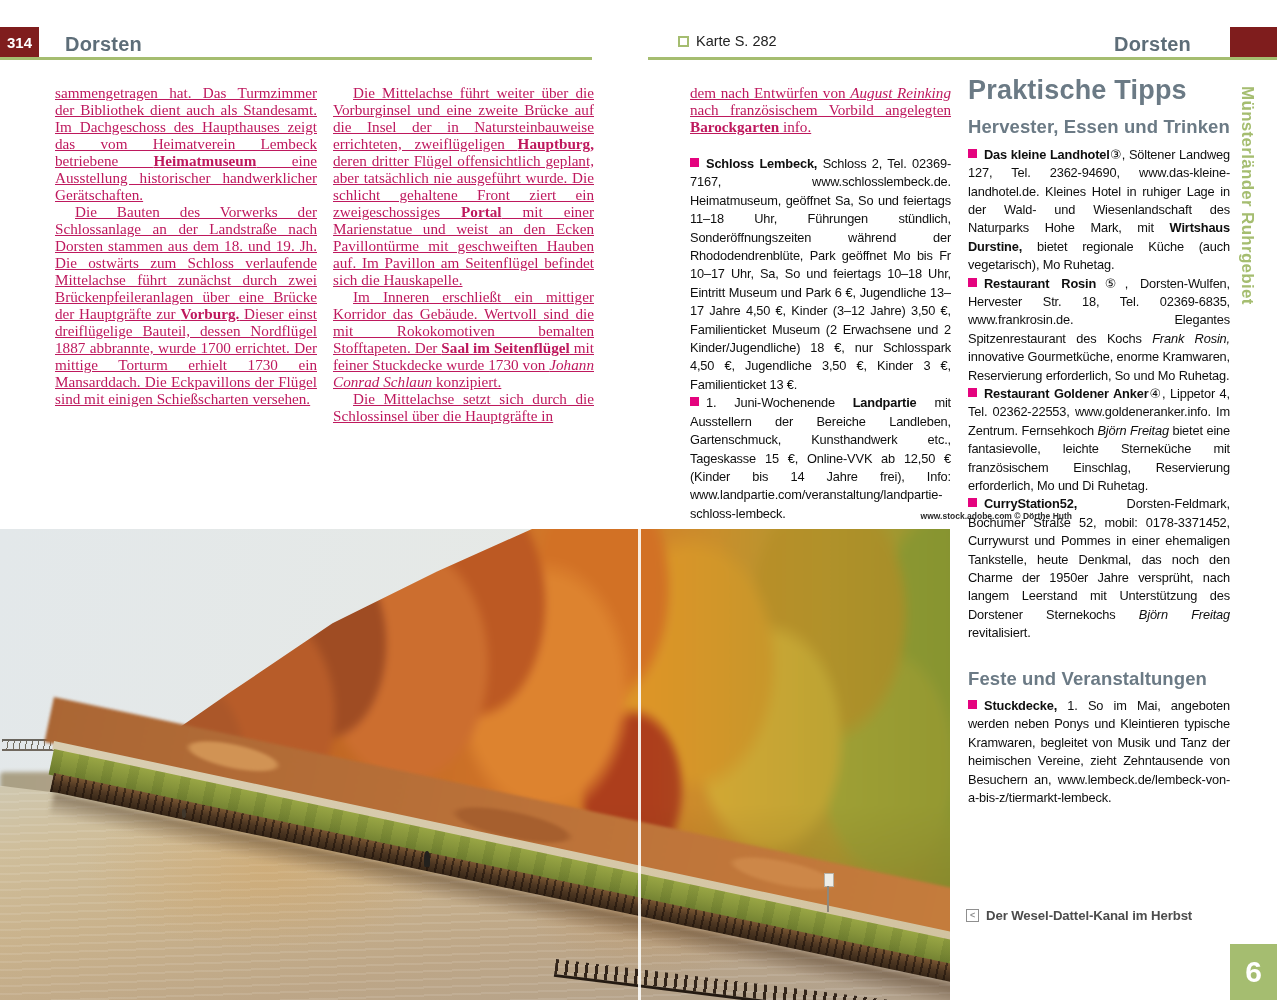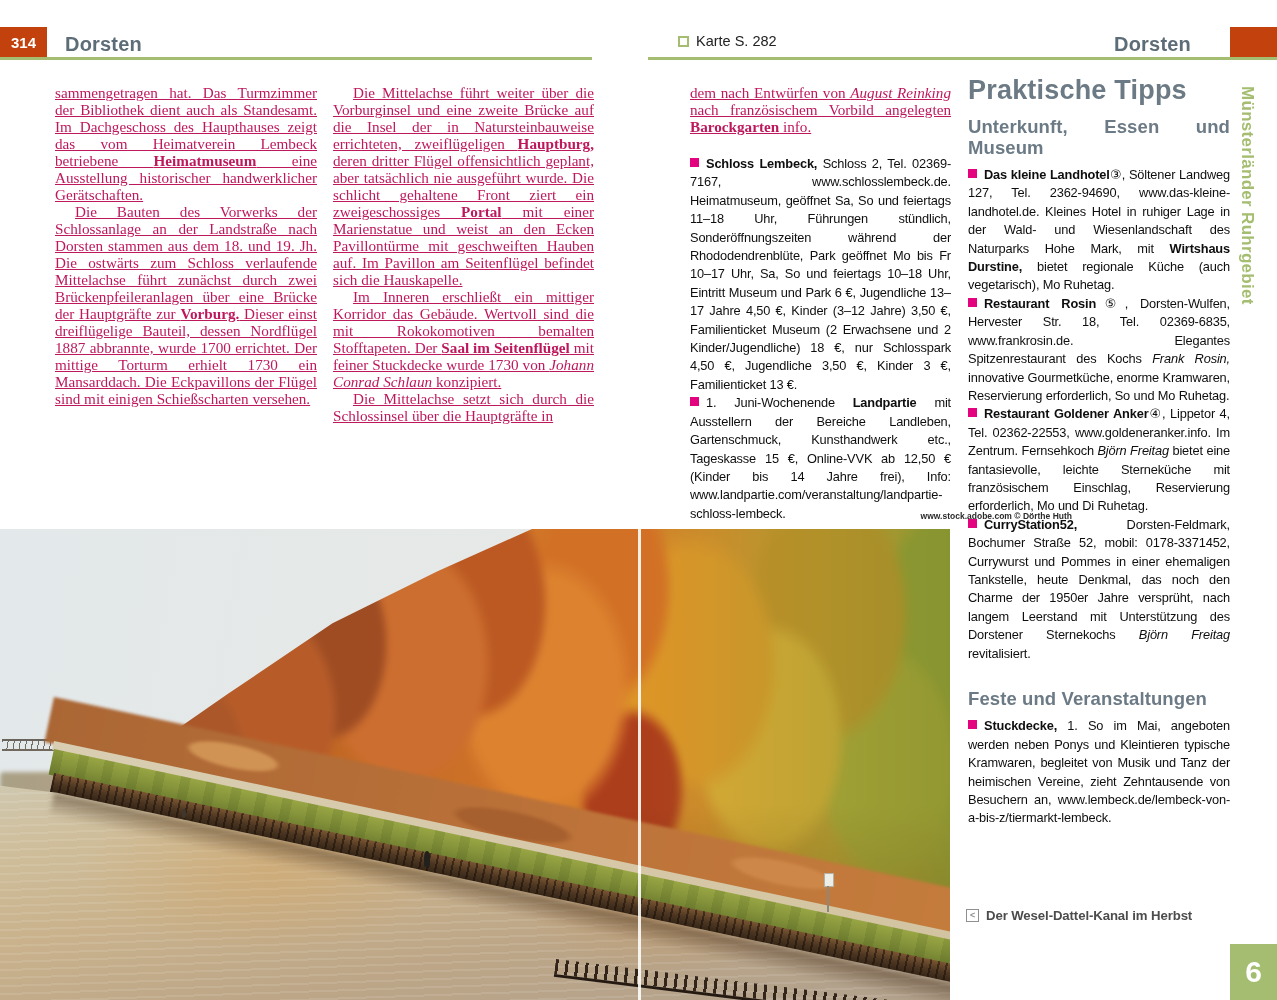--- a/index.html
+++ b/index.html
@@ -1,20 +1,20 @@
 <!DOCTYPE html>
 <html lang="de"><head>
 <meta charset="utf-8">
 <style>
   html,body{margin:0;padding:0;background:#fff;}
   .page{position:relative;width:1277px;height:1000px;background:#fff;overflow:hidden;
         font-family:"Liberation Sans","DejaVu Sans",sans-serif;color:#1b1b1b;}
 
   
-  .pagebox{position:absolute;width:47px;height:31px;background:#c2410c;color:#fff;
+  .pagebox{position:absolute;width:39px;height:31px;background:#7f1d1d;color:#fff;
            display:flex;align-items:center;justify-content:center;
            font-weight:bold;font-size:15px;}
   .pagebox.left{left:0;top:27px;}
   .pagebox.right{left:1230px;top:27px;padding-left:43px;}
   .hdr-label{position:absolute;top:33px;font-weight:bold;font-size:20px;color:#5d6d78;letter-spacing:.2px;}
   .hdr-label.left{left:65px;}
   .hdr-label.right{right:86px;}
   .rule{position:absolute;top:57px;height:3px;background:#a5bd70;}
   .rule.left{left:0;width:592px;}
   .rule.right{left:648px;width:629px;}
@@ -163,21 +163,21 @@
       <p><span>dem nach Entwürfen von </span><span class="i">August Reinking</span><span> nach französischem Vorbild angelegten </span><span class="b">Barockgarten</span><span> info.</span></p>
     </div>
     <div class="listings sans">
       <div class="li"><span class="bullet"></span><span><span class="b">Schloss Lembeck,</span><span> Schloss 2, Tel. 02369-7167, www.schlosslembeck.de. Heimatmuseum, geöffnet Sa, So und feiertags 11–18 Uhr, Führungen stündlich, Sonderöffnungszeiten während der Rhododendrenblüte, Park geöffnet Mo bis Fr 10–17 Uhr, Sa, So und feiertags 10–18 Uhr, Eintritt Museum und Park 6 €, Jugendliche 13–17 Jahre 4,50 €, Kinder (3–12 Jahre) 3,50 €, Familienticket Museum (2 Erwachsene und 2 Kinder/Jugendliche) 18 €, nur Schlosspark 4,50 €, Jugendliche 3,50 €, Kinder 3 €, Familienticket 13 €.</span></span></div>
       <div class="li"><span class="bullet"></span><span><span>1. Juni-Wochenende </span><span class="b">Landpartie</span><span> mit Ausstellern der Bereiche Landleben, Gartenschmuck, Kunsthandwerk etc., Tageskasse 15 €, Online-VVK ab 12,50 € (Kinder bis 14 Jahre frei), Info: www.landpartie.com/veranstaltung/landpartie-schloss-lembeck.</span></span></div>
     </div>
   </div>
 
   <div class="col col4">
     <h1 class="tips-title">Praktische Tipps</h1>
-    <h2 class="tips-sub">Unterkunft, Essen und Museum</h2>
+    <h2 class="tips-sub">Hervester, Essen und Trinken</h2>
     <div class="listings sans">
       <div class="li"><span class="bullet"></span><span><span class="b">Das kleine Landhotel</span><span>③, Söltener Landweg 127, Tel. 2362-94690, www.das-kleine-landhotel.de. Kleines Hotel in ruhiger Lage in der Wald- und Wiesenlandschaft des Naturparks Hohe Mark, mit </span><span class="b">Wirtshaus Durstine,</span><span> bietet regionale Küche (auch vegetarisch), Mo Ruhetag.</span></span></div>
       <div class="li"><span class="bullet"></span><span><span class="b">Restaurant Rosin</span><span>⑤, Dorsten-Wulfen, Hervester Str. 18, Tel. 02369-6835, www.frankrosin.de. Elegantes Spitzenrestaurant des Kochs </span><span class="i">Frank Rosin,</span><span> innovative Gourmetküche, enorme Kramwaren, Reservierung erforderlich, So und Mo Ruhetag.</span></span></div>
       <div class="li"><span class="bullet"></span><span><span class="b">Restaurant Goldener Anker</span><span>④, Lippetor 4, Tel. 02362-22553, www.goldeneranker.info. Im Zentrum. Fernsehkoch </span><span class="i">Björn Freitag</span><span> bietet eine fantasievolle, leichte Sterneküche mit französischem Einschlag, Reservierung erforderlich, Mo und Di Ruhetag.</span></span></div>
       <div class="li"><span class="bullet"></span><span><span class="b">CurryStation52,</span><span> Dorsten-Feldmark, Bochumer Straße 52, mobil: 0178-3371452, Currywurst und Pommes in einer ehemaligen Tankstelle, heute Denkmal, das noch den Charme der 1950er Jahre versprüht, nach langem Leerstand mit Unterstützung des Dorstener Sternekochs </span><span class="i">Björn Freitag</span><span> revitalisiert.</span></span></div>
     </div>
     <h2 class="tips-sub second">Feste und Veranstaltungen</h2>
     <div class="listings sans">
       <div class="li"><span class="bullet"></span><span><span class="b">Stuckdecke,</span><span> 1. So im Mai, angeboten werden neben Ponys und Kleintieren typische Kramwaren, begleitet von Musik und Tanz der heimischen Vereine, zieht Zehntausende von Besuchern an, www.lembeck.de/lembeck-von-a-bis-z/tiermarkt-lembeck.</span></span></div>
     </div>

